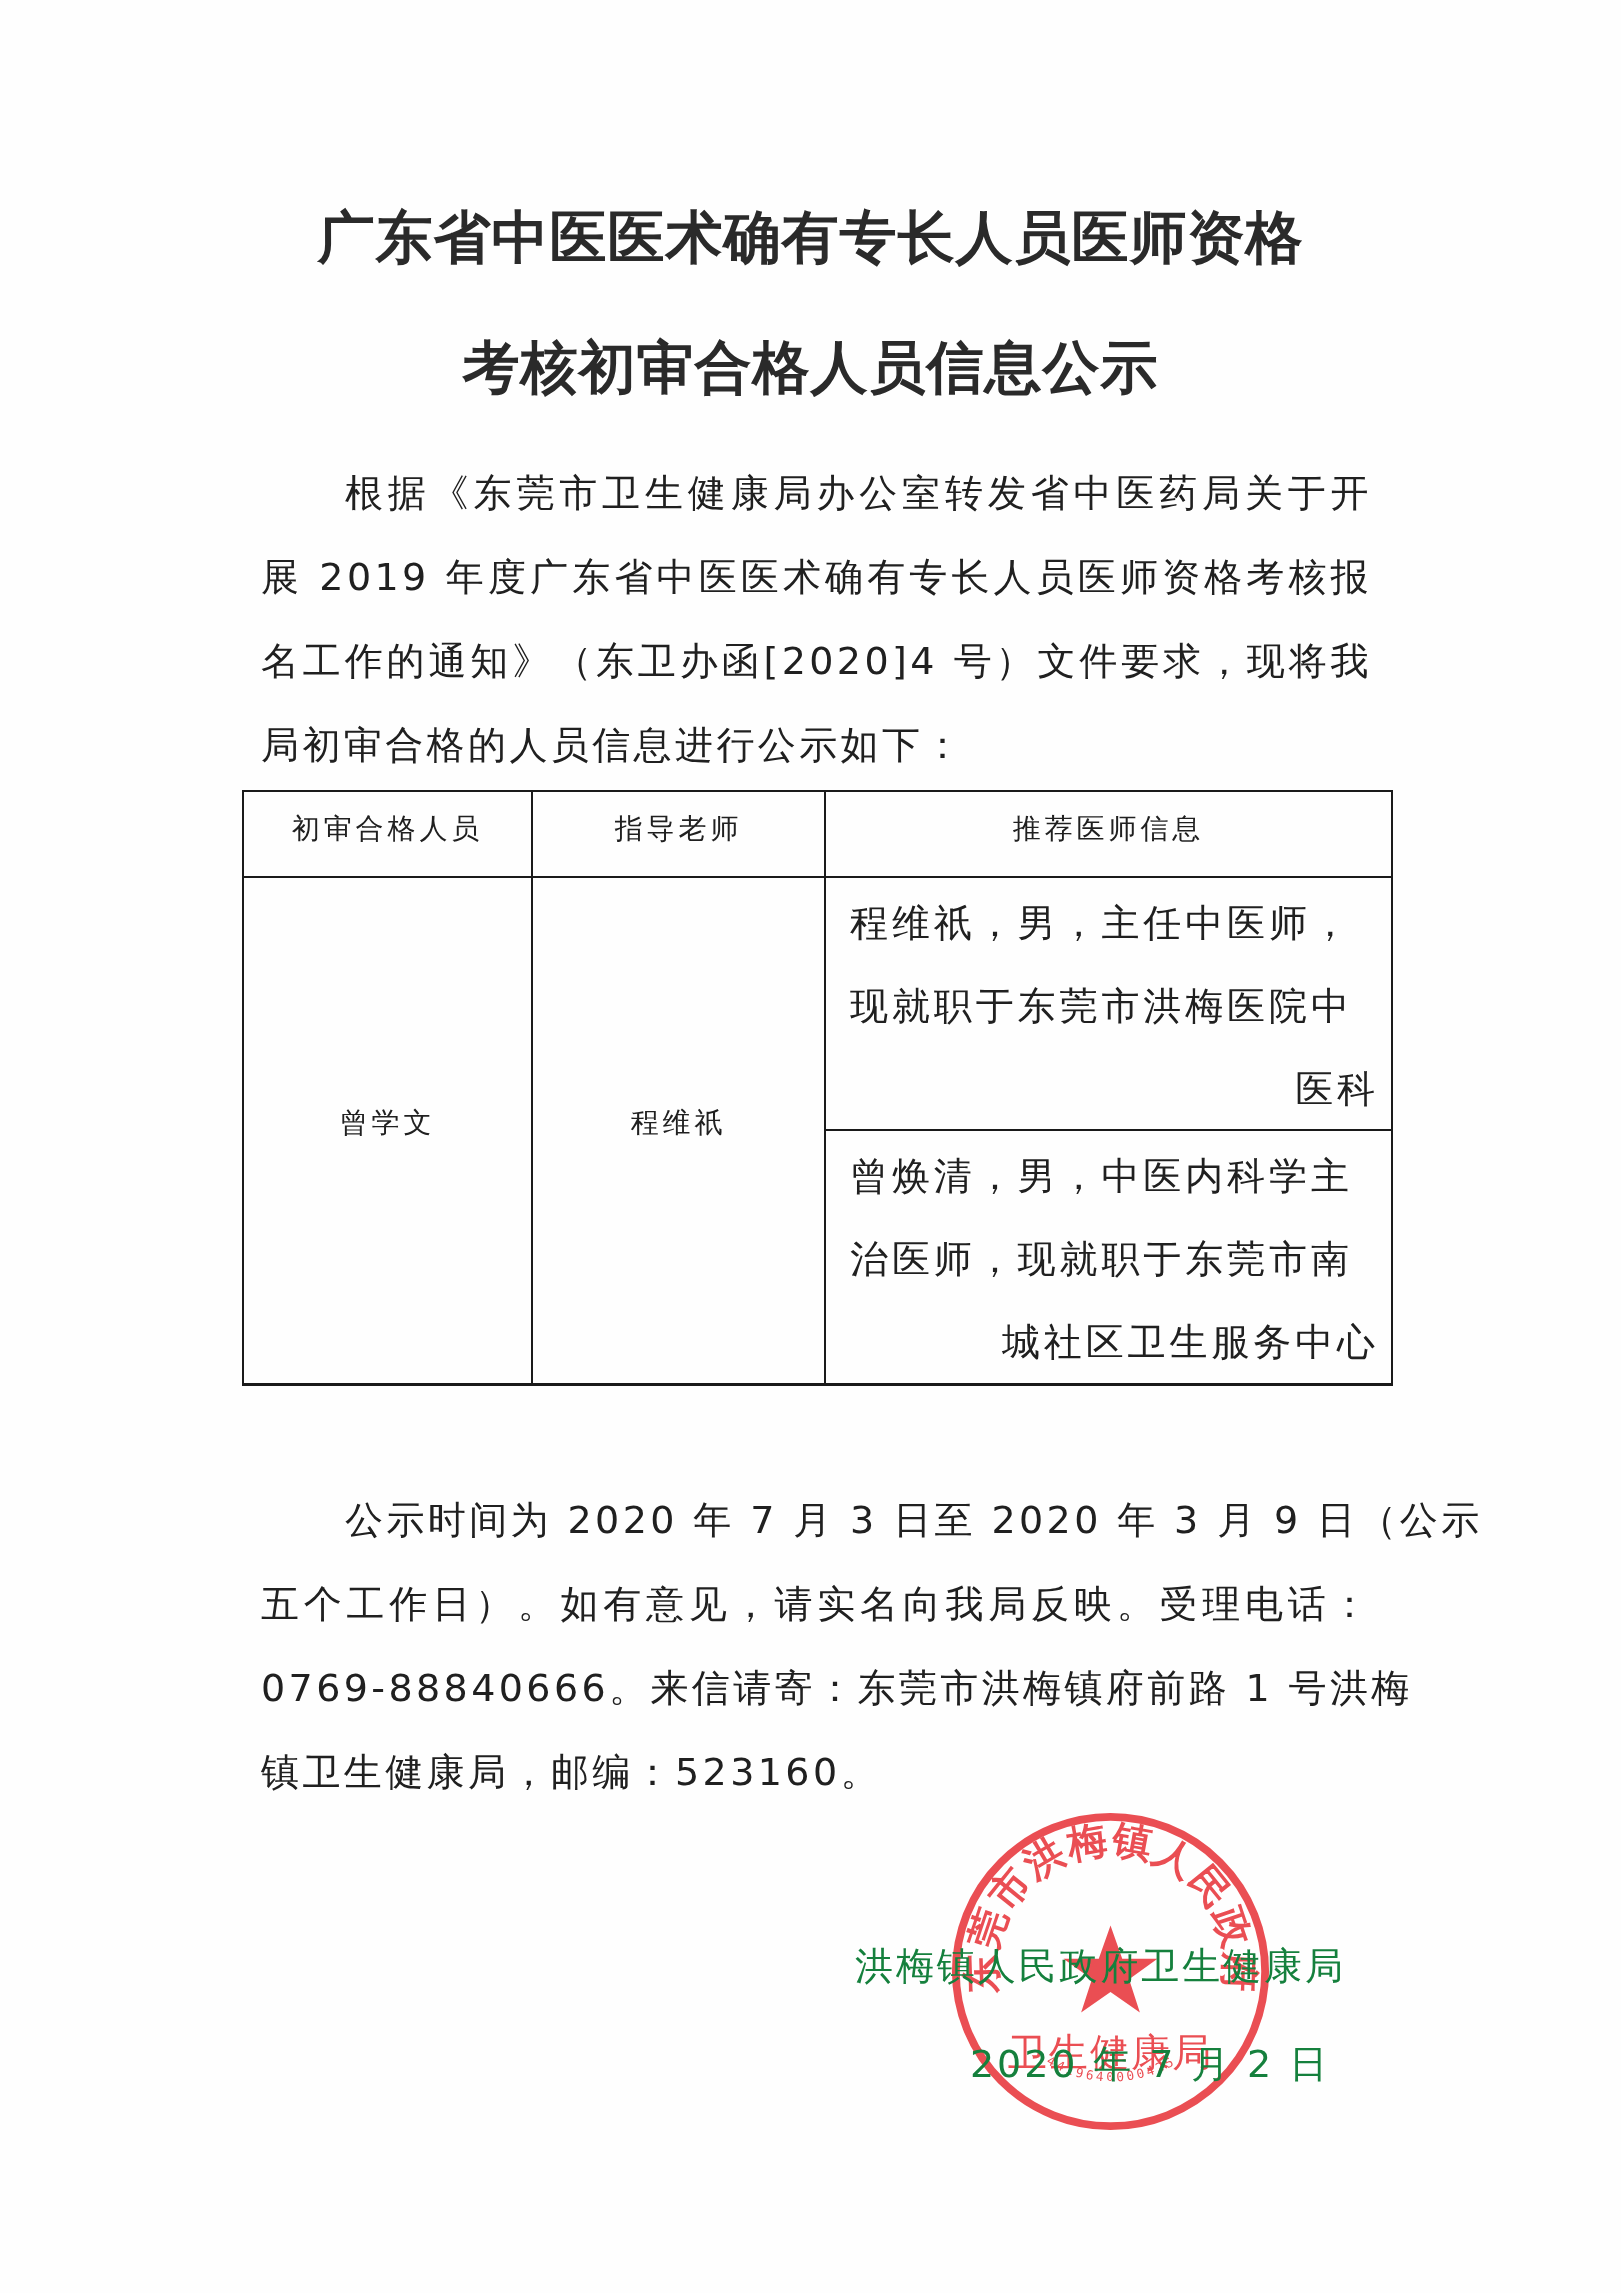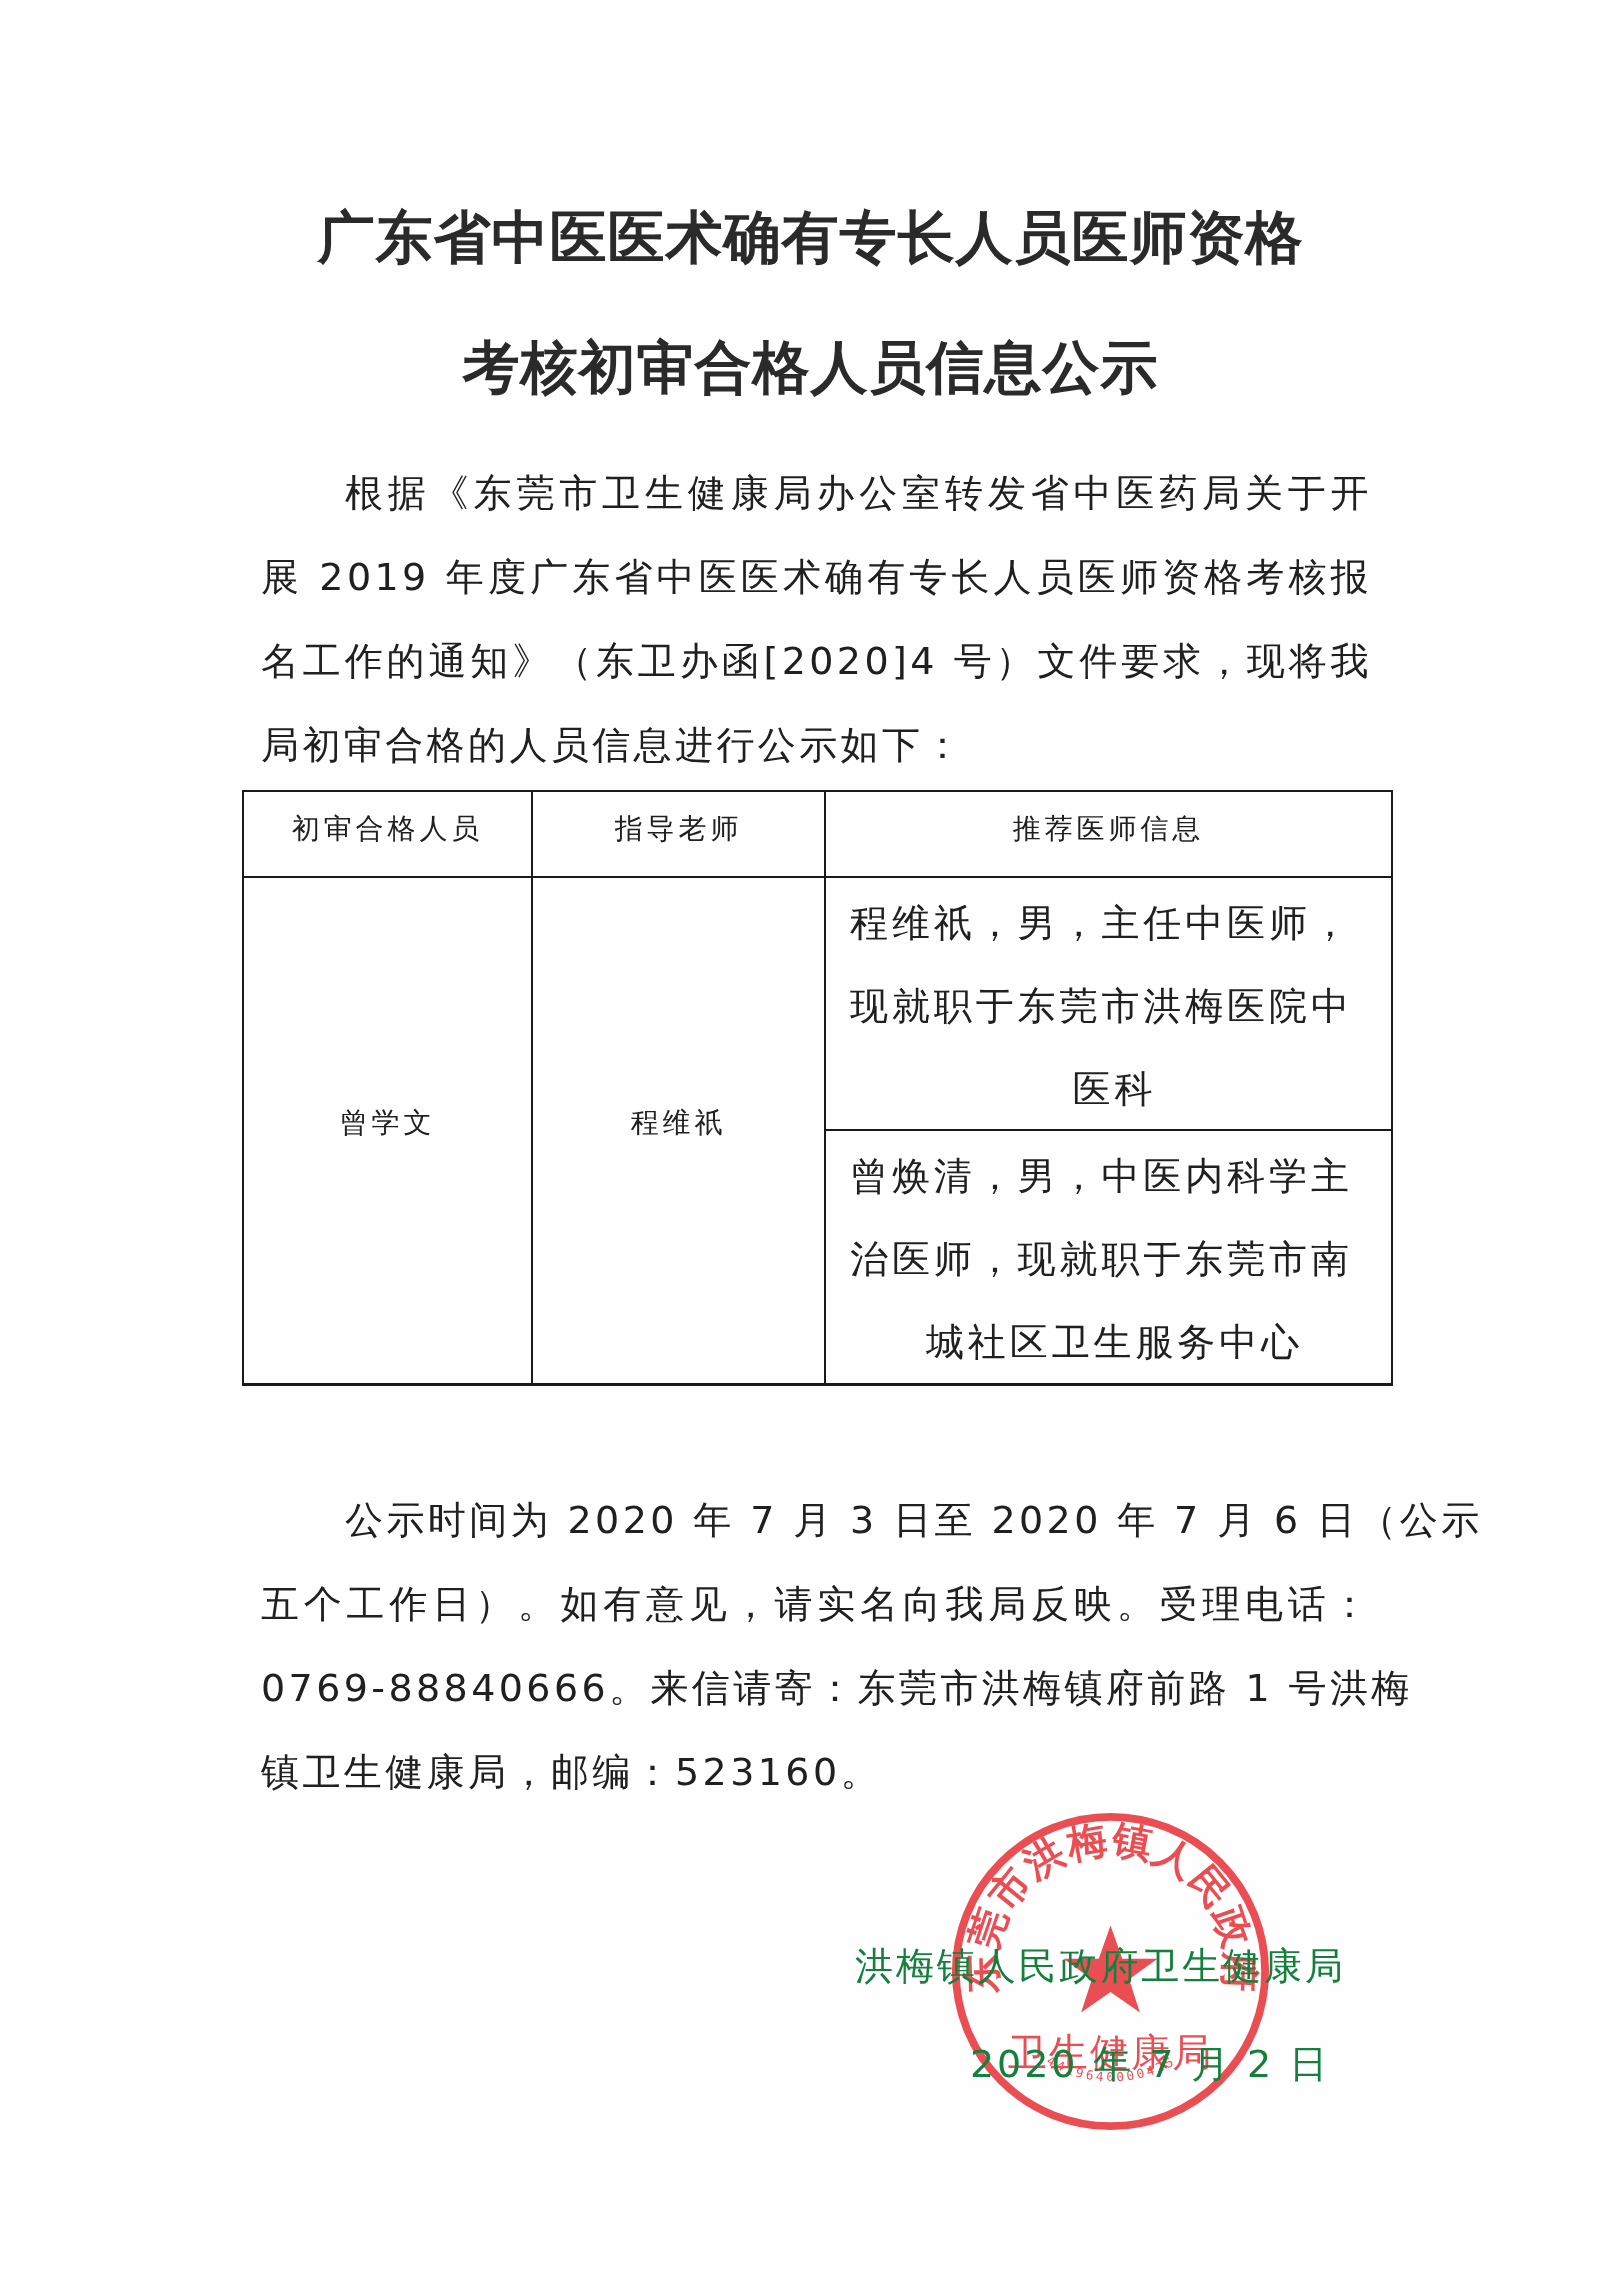--- a/index.html
+++ b/index.html
@@ -35,21 +35,21 @@
   .tbl .border { position: absolute; background: #1a1a1a; }
   .cell-text {
     position: absolute; text-align: center;
     font-family: "DejaVu Sans", sans-serif; font-size: 28px; letter-spacing: 3.9px; color: #202020;
   }
   .cell-multi {
     position: absolute; font-family: "DejaVu Sans", sans-serif; font-size: 38px;
     letter-spacing: 3.9px; line-height: 83px; color: #202020;
   }
   .cell-multi .ln { display: block; white-space: nowrap; height: 83px; }
-  .cell-multi .ln.center { text-align: center; }
+  .cell-multi .ln.center { text-align: right; }
 
   
   .sig {
     position: absolute; font-family: "DejaVu Sans", sans-serif; font-size: 38px;
     letter-spacing: 2.9px; color: #15803d; white-space: nowrap; z-index: 3;
   }
   #sig-org { left: 855px; top: 1941px; }
   #sig-date { left: 970px; top: 2039px; }
 
   
@@ -101,21 +101,21 @@
     </div>
 
     <div class="cell-multi" style="left:608px;top:345px;width:529px;">
       <span class="ln">曾焕清，男，中医内科学主</span>
       <span class="ln">治医师，现就职于东莞市南</span>
       <span class="ln center">城社区卫生服务中心</span>
     </div>
   </div>
 
   <div id="para2" class="para">
-    <span class="ln indent">公示时间为 2020 年 7 月 3 日至 2020 年 7 月 6 日（公示</span>
+    <span class="ln indent">公示时间为 2020 年 7 月 3 日至 2020 年 3 月 9 日（公示</span>
     <span class="ln">五个工作日）。如有意见，请实名向我局反映。受理电话：</span>
     <span class="ln">0769-88840666。来信请寄：东莞市洪梅镇府前路 1 号洪梅</span>
     <span class="ln last">镇卫生健康局，邮编：523160。</span>
   </div>
 
   <div class="stamp">
     <svg width="323" height="323" viewBox="0 0 330 330" xmlns="http://www.w3.org/2000/svg">
       <defs>
         <path id="stamp-arc" d="M 55 205 A 118 118 0 1 1 275 205" fill="none"></path>
         <path id="stamp-num-arc" d="M 70 235 A 130 130 0 0 0 262 235" fill="none"></path>

